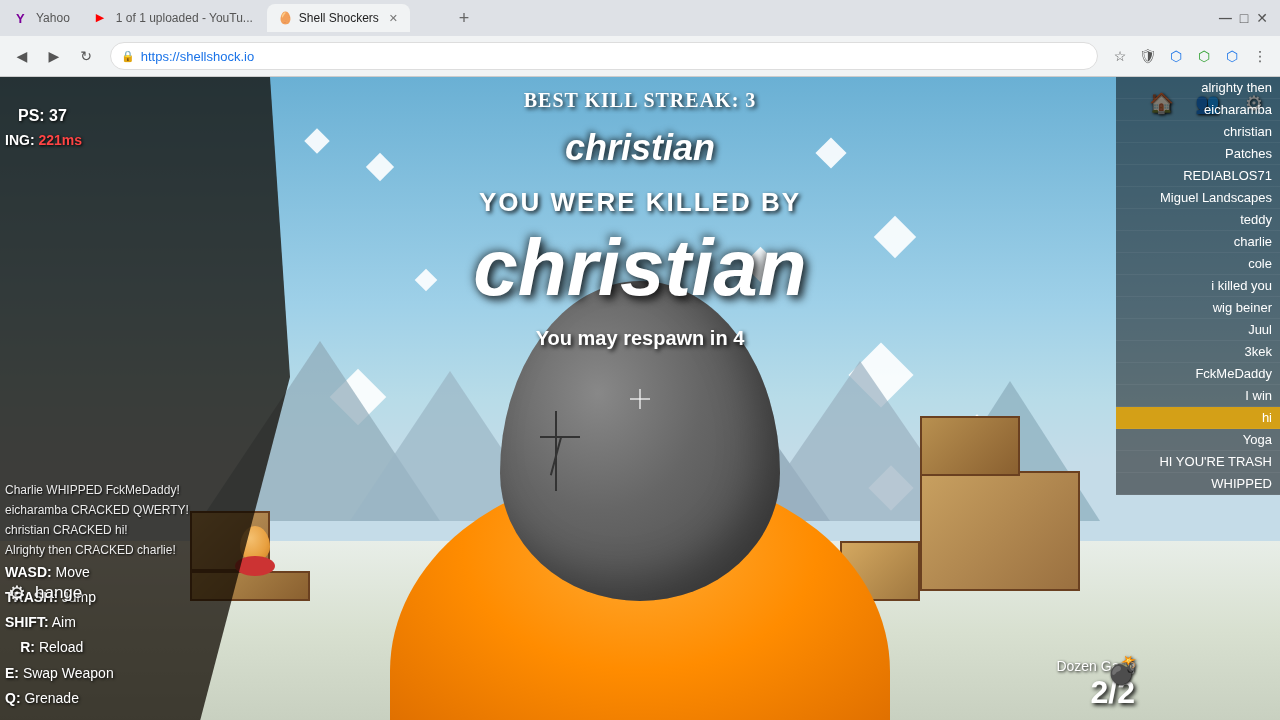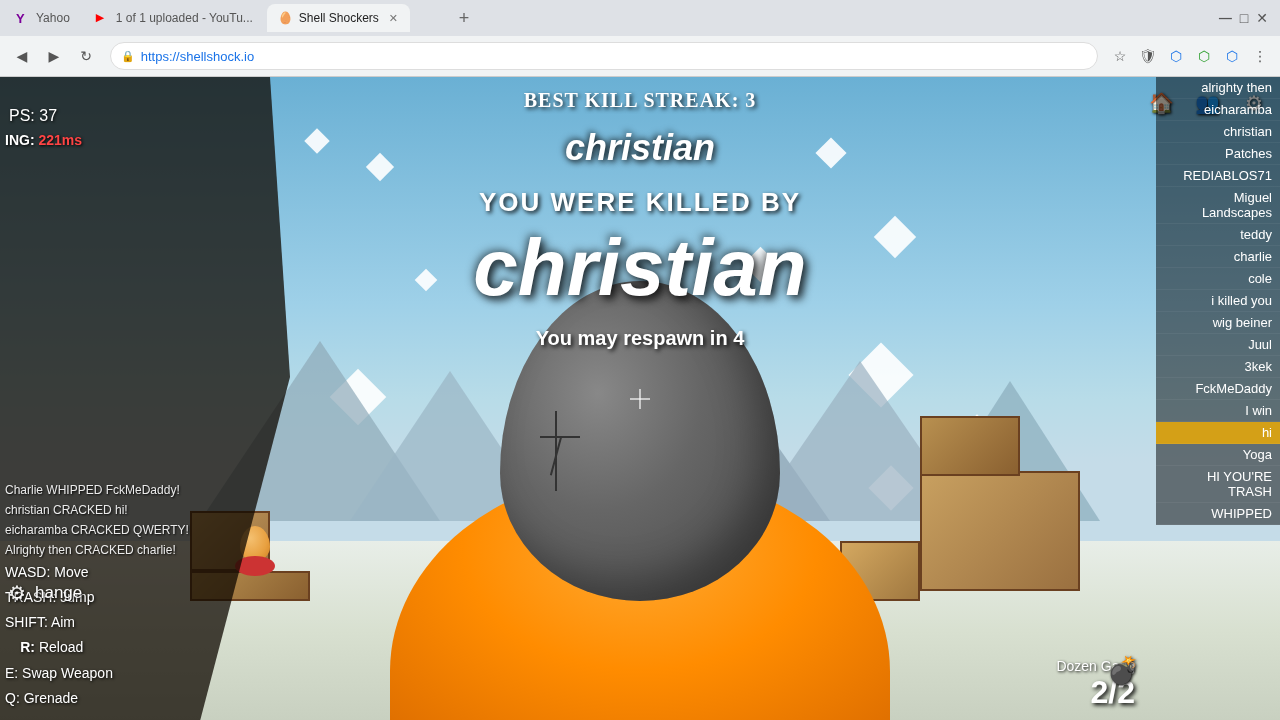--- a/index.html
+++ b/index.html
@@ -332,24 +332,24 @@
     .chat-line {
       color: rgba(255,255,255,0.9);
       text-shadow: 1px 1px 2px rgba(0,0,0,0.9);
       margin-bottom: 2px;
     }
 
     
     .stats-ps {
       position: absolute;
       top: 30px;
-      left: 9px;
+      left: 18px;
       color: white;
       font-size: 16px;
-      font-weight: normal;
+      font-weight: bold;
       text-shadow: 1px 1px 3px black;
     }
 
     .stats-ping {
       position: absolute;
       top: 55px;
       left: 5px;
       color: white;
       font-size: 14px;
       font-weight: bold;
@@ -365,29 +365,29 @@
       position: absolute;
       bottom: 10px;
       left: 5px;
       color: white;
       font-size: 14px;
       line-height: 1.8;
       text-shadow: 1px 1px 3px black;
     }
 
     .controls .key {
-      font-weight: normal;
+      font-weight: bold;
     }
 
     
     .player-list {
       position: absolute;
       top: 0;
       right: 0;
-      width: 124px;
+      width: 164px;
       background: rgba(0,0,0,0.5);
     }
 
     .player-item {
       padding: 3px 8px;
       color: white;
       font-size: 13px;
       text-align: right;
       border-bottom: 1px solid rgba(255,255,255,0.05);
     }
@@ -582,22 +582,22 @@
     <span>PS: 37</span>
   </div>
 
   <div class="stats-ping">
     <span>ING:</span>
     <span class="ping-val">221ms</span>
   </div>
 
   <div class="chat-log">
     <div class="chat-line"><span>Charlie WHIPPED FckMeDaddy!</span></div>
+    <div class="chat-line"><span>eicharamba CRACKED QWERTY!</span></div>
     <div class="chat-line"><span>christian CRACKED hi!</span></div>
-    <div class="chat-line"><span>eicharamba CRACKED QWERTY!</span></div>
     <div class="chat-line"><span>Alrighty then CRACKED charlie!</span></div>
   </div>
 
   <div class="controls">
     <div style="position:absolute;bottom:100px;left:3px;font-size:20px;color:white;opacity:0.9;">⚙</div>
     <div style="position:absolute;bottom:102px;left:30px;color:white;font-size:17px;">hange</div>
     <div><span class="key">WASD:</span>  Move</div>
     <div><span class="key">TRASH:</span>  Jump</div>
     <div><span class="key">SHIFT:</span>  Aim</div>
     <div><span style="display:inline-block;width:30px;text-align:right;font-weight:bold;">R:</span>  Reload</div>

